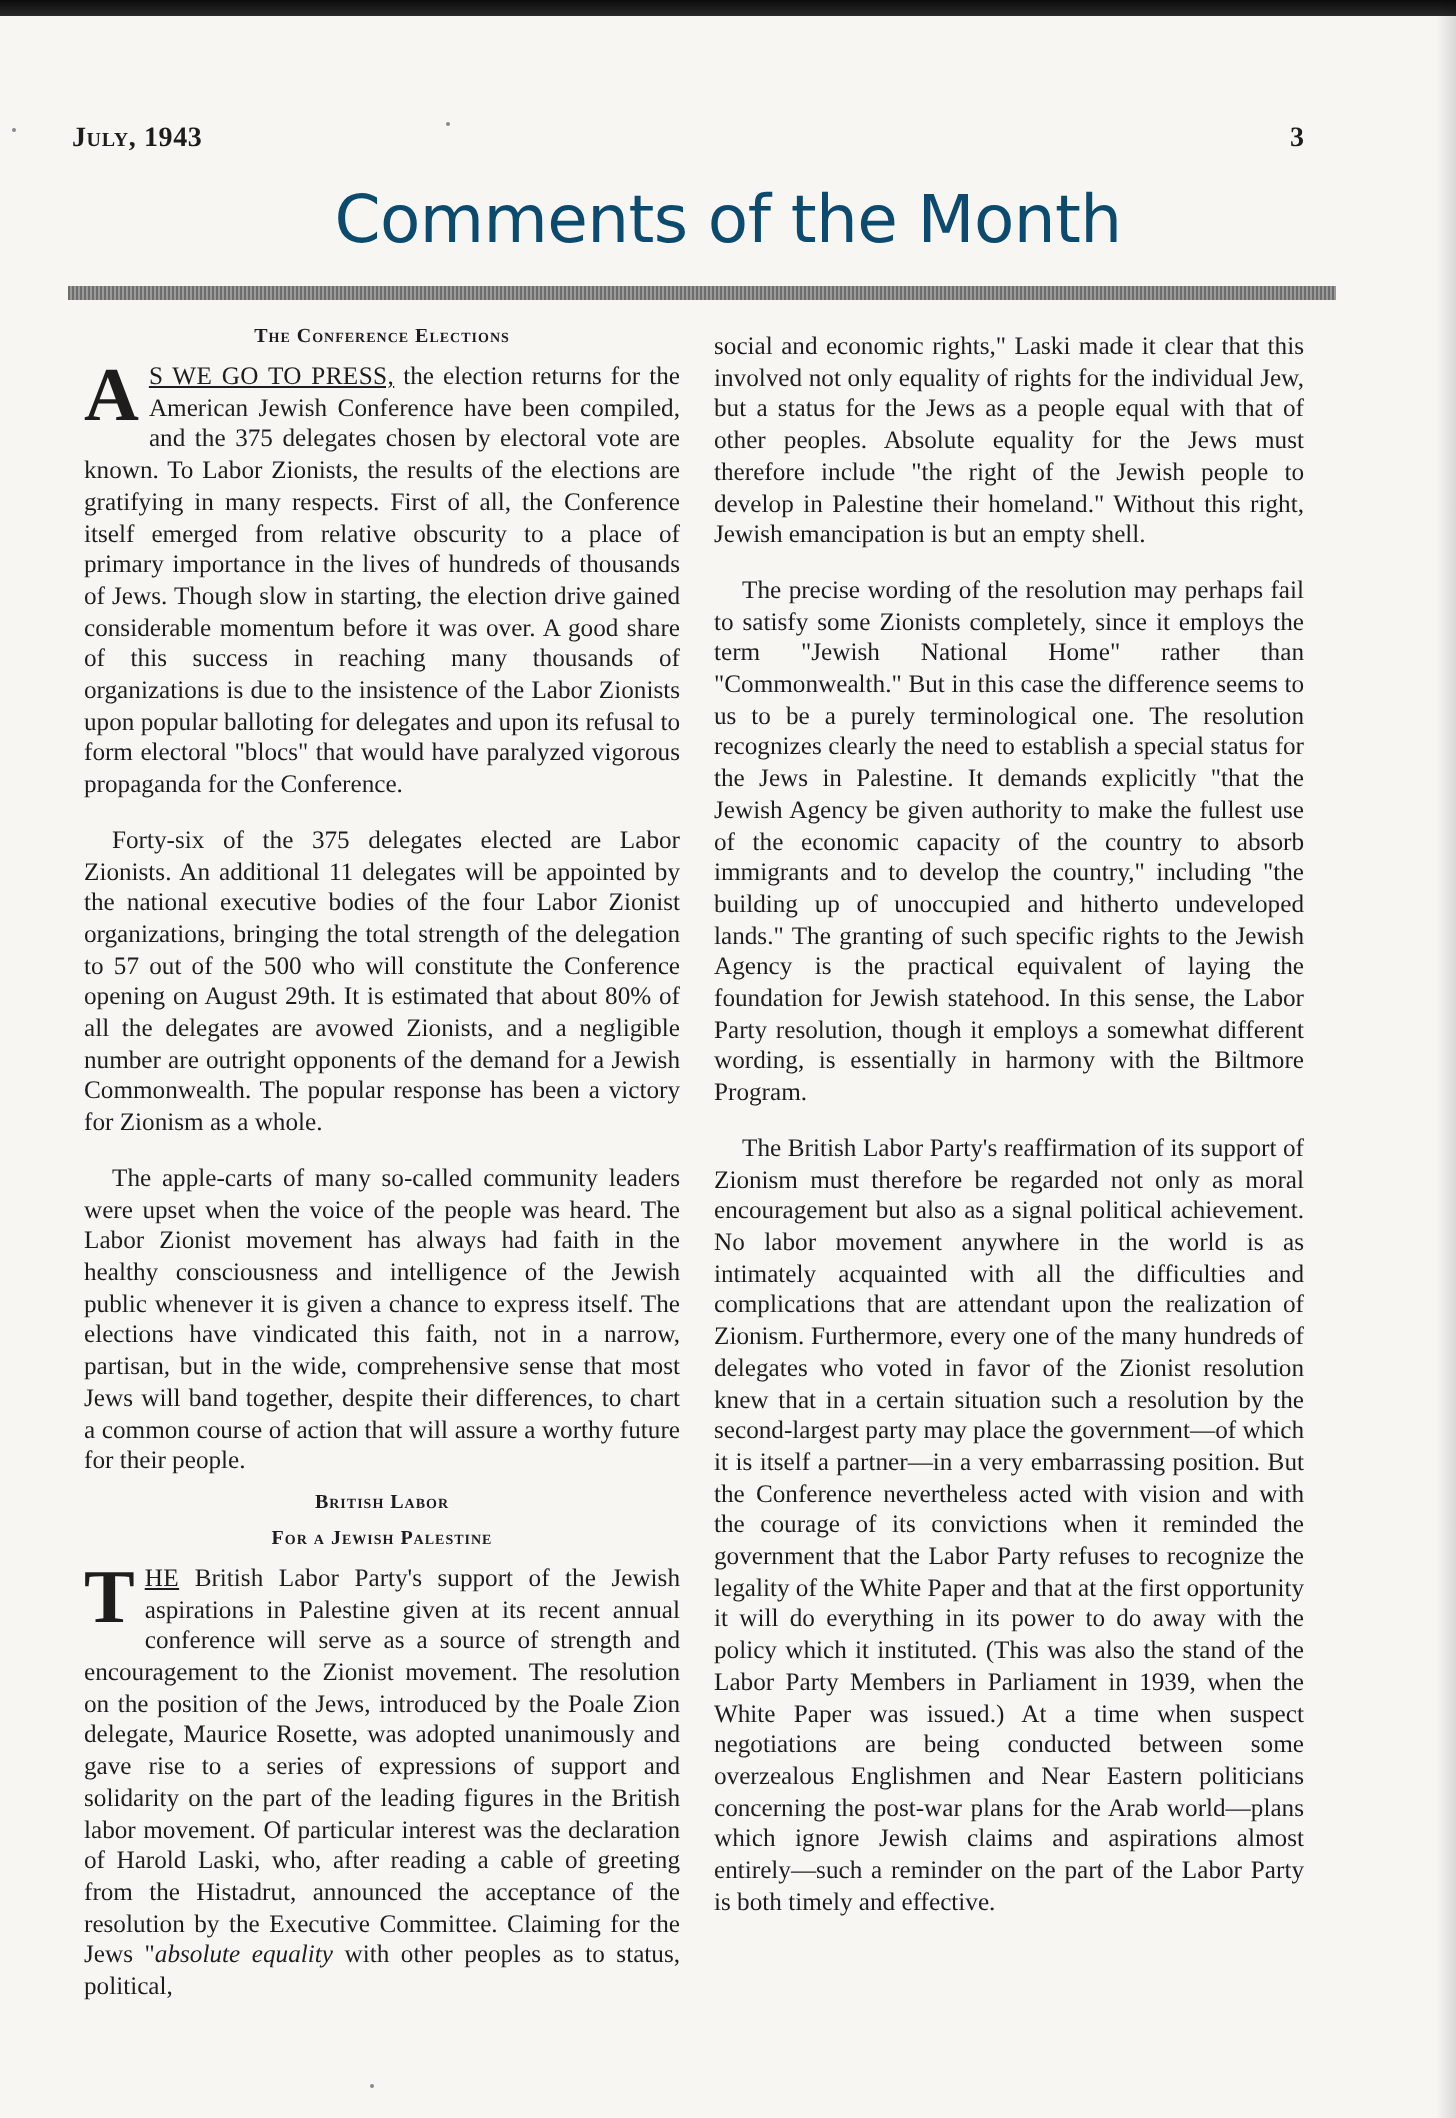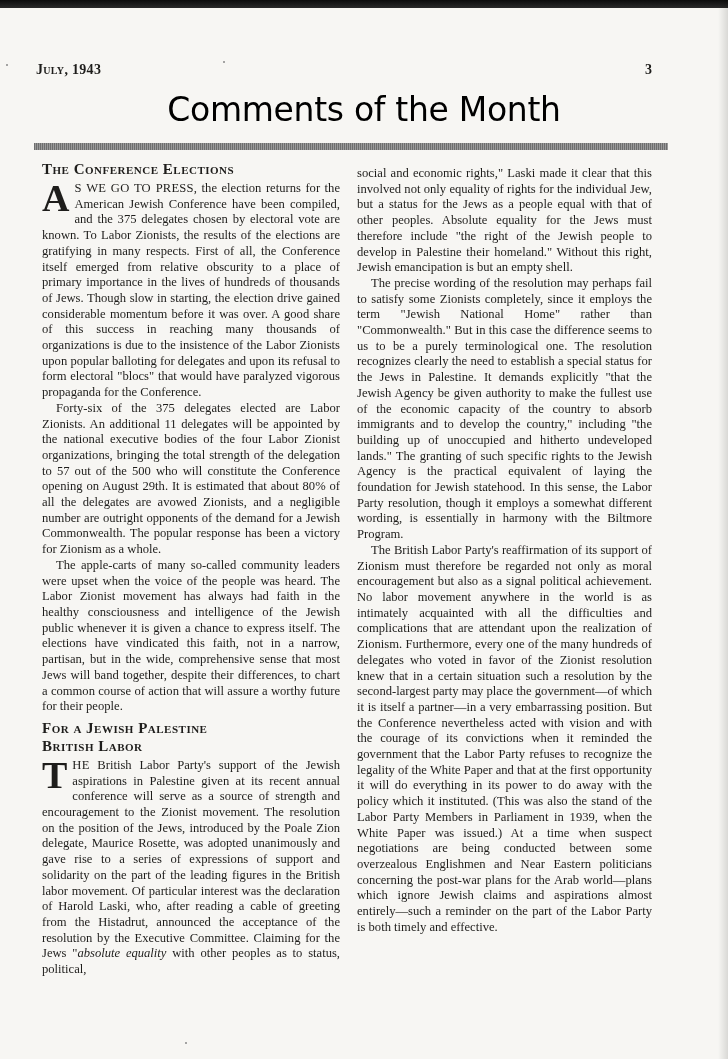--- a/index.html
+++ b/index.html
@@ -21,45 +21,45 @@
     .running-head {
       position: absolute; top: 62px; left: 36px; font-size: 14px;
       letter-spacing: 0.3px; font-variant: small-caps; font-weight: bold;
     }
     .page-number {
       position: absolute; top: 62px; left: 645px; font-size: 14px; font-weight: bold;
     }
     .page-title {
       position: absolute; top: 90px; left: 0; width: 728px; text-align: center;
       font-family: "DejaVu Sans", "Liberation Sans", sans-serif;
-      font-size: 33px; letter-spacing: -0.3px; color: #000000;
+      font-size: 33px; letter-spacing: -0.3px; color: #0c4a6e;
     }
     .title-rule {
       position: absolute; top: 143px; left: 34px; width: 634px; height: 7px;
       background: repeating-linear-gradient(90deg, #6d6d6d 0 1px, #9a9a9a 1px 2px);
     }
     .col {
       position: absolute; top: 160px; font-size: 12.6px; line-height: 15.7px;
       text-align: justify;
     }
     .col-left { left: 42px; width: 298px; }
     .col-right { left: 357px; width: 295px; top: 166px; }
     .col p { margin: 0; text-indent: 0; }
     .col p.indent { text-indent: 14px; }
-    .col p + p { margin-top: 0; }
+    .col p + p { margin-top: 12px; }
     .section-heading {
-      font-weight: bold; font-variant: small-caps;
-      font-size: 15px; line-height: 18px; letter-spacing: 0.5px; margin: 0 0 3px 0;
+      text-align: center; font-weight: bold; font-variant: small-caps;
+      font-size: 10px; line-height: 18px; letter-spacing: 0.5px; margin: 0 0 3px 0;
     }
     .section-heading.h2 { margin-top: 4px; line-height: 18px; }
     .drop-cap {
       float: left; font-weight: bold; font-size: 38px; line-height: 30px;
       margin: 2px 5px 0 0; font-family: "Liberation Serif", serif;
     }
-    .lead-caps { letter-spacing: 0.2px; }
+    .lead-caps { letter-spacing: 0.2px; text-decoration: underline; }
     em { font-style: italic; }
     .speck { position: absolute; width: 2px; height: 2px; background: #888; border-radius: 1px; }
   </style>
 </head>
 <body>
 
 <div class="top-shadow"></div>
 <div class="right-shadow"></div>
 
 <div class="running-head">July, 1943</div>
@@ -67,22 +67,22 @@
 <div class="page-title">Comments of the Month</div>
 <div class="title-rule"></div>
 
 <div class="col col-left">
   <div class="section-heading">The Conference Elections</div>
   <p><span class="drop-cap">A</span><span class="lead-caps">S WE GO TO PRESS,</span><span> the election returns for the American Jewish Conference have been compiled, and the 375 delegates chosen by electoral vote are known. To Labor Zionists, the results of the elections are gratifying in many respects. First of all, the Conference itself emerged from relative obscurity to a place of primary importance in the lives of hundreds of thousands of Jews. Though slow in starting, the election drive gained considerable momentum before it was over. A good share of this success in reaching many thousands of organizations is due to the insistence of the Labor Zionists upon popular balloting for delegates and upon its refusal to form electoral "blocs" that would have paralyzed vigorous propaganda for the Conference.</span></p>
   <p class="indent">Forty-six of the 375 delegates elected are Labor Zionists. An additional 11 delegates will be appointed by the national executive bodies of the four Labor Zionist organizations, bringing the total strength of the delegation to 57 out of the 500 who will constitute the Conference opening on August 29th. It is estimated that about 80% of all the delegates are avowed Zionists, and a negligible number are outright opponents of the demand for a Jewish Commonwealth. The popular response has been a victory for Zionism as a whole.</p>
   <p class="indent">The apple-carts of many so-called community leaders were upset when the voice of the people was heard. The Labor Zionist movement has always had faith in the healthy consciousness and intelligence of the Jewish public whenever it is given a chance to express itself. The elections have vindicated this faith, not in a narrow, partisan, but in the wide, comprehensive sense that most Jews will band together, despite their differences, to chart a common course of action that will assure a worthy future for their people.</p>
 
   <div class="section-heading h2">
+    <div>British Labor</div>
     <div>For a Jewish Palestine</div>
-    <div>British Labor</div>
   </div>
   <p><span class="drop-cap">T</span><span class="lead-caps">HE</span><span> British Labor Party's support of the Jewish aspirations in Palestine given at its recent annual conference will serve as a source of strength and encouragement to the Zionist movement. The resolution on the position of the Jews, introduced by the Poale Zion delegate, Maurice Rosette, was adopted unanimously and gave rise to a series of expressions of support and solidarity on the part of the leading figures in the British labor movement. Of particular interest was the declaration of Harold Laski, who, after reading a cable of greeting from the Histadrut, announced the acceptance of the resolution by the Executive Committee. Claiming for the Jews "</span><em>absolute equality</em><span> with other peoples as to status, political,</span></p>
 </div>
 
 <div class="col col-right">
   <p>social and economic rights," Laski made it clear that this involved not only equality of rights for the individual Jew, but a status for the Jews as a people equal with that of other peoples. Absolute equality for the Jews must therefore include "the right of the Jewish people to develop in Palestine their homeland." Without this right, Jewish emancipation is but an empty shell.</p>
   <p class="indent">The precise wording of the resolution may perhaps fail to satisfy some Zionists completely, since it employs the term "Jewish National Home" rather than "Commonwealth." But in this case the difference seems to us to be a purely terminological one. The resolution recognizes clearly the need to establish a special status for the Jews in Palestine. It demands explicitly "that the Jewish Agency be given authority to make the fullest use of the economic capacity of the country to absorb immigrants and to develop the country," including "the building up of unoccupied and hitherto undeveloped lands." The granting of such specific rights to the Jewish Agency is the practical equivalent of laying the foundation for Jewish statehood. In this sense, the Labor Party resolution, though it employs a somewhat different wording, is essentially in harmony with the Biltmore Program.</p>
   <p class="indent">The British Labor Party's reaffirmation of its support of Zionism must therefore be regarded not only as moral encouragement but also as a signal political achievement. No labor movement anywhere in the world is as intimately acquainted with all the difficulties and complications that are attendant upon the realization of Zionism. Furthermore, every one of the many hundreds of delegates who voted in favor of the Zionist resolution knew that in a certain situation such a resolution by the second-largest party may place the government—of which it is itself a partner—in a very embarrassing position. But the Conference nevertheless acted with vision and with the courage of its convictions when it reminded the government that the Labor Party refuses to recognize the legality of the White Paper and that at the first opportunity it will do everything in its power to do away with the policy which it instituted. (This was also the stand of the Labor Party Members in Parliament in 1939, when the White Paper was issued.) At a time when suspect negotiations are being conducted between some overzealous Englishmen and Near Eastern politicians concerning the post-war plans for the Arab world—plans which ignore Jewish claims and aspirations almost entirely—such a reminder on the part of the Labor Party is both timely and effective.</p>
 </div>
 

